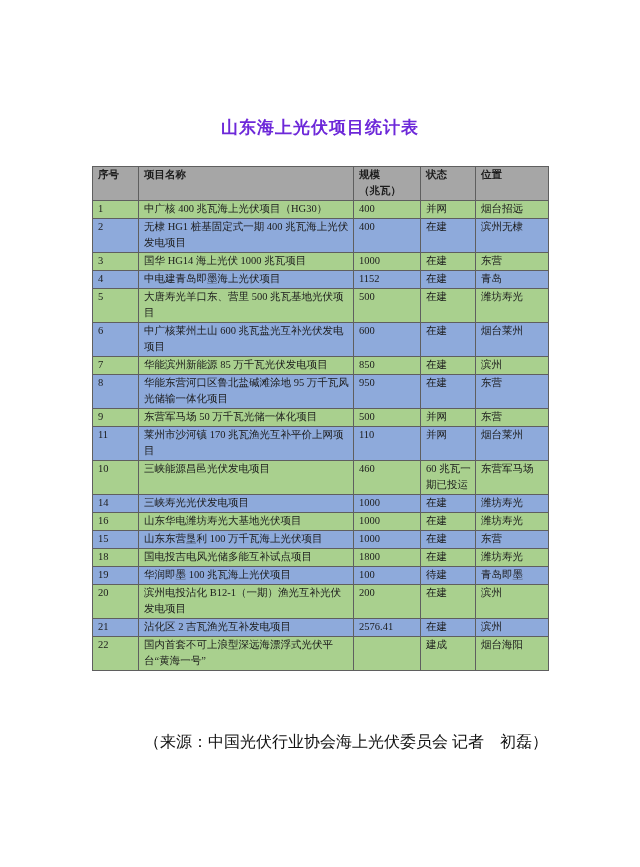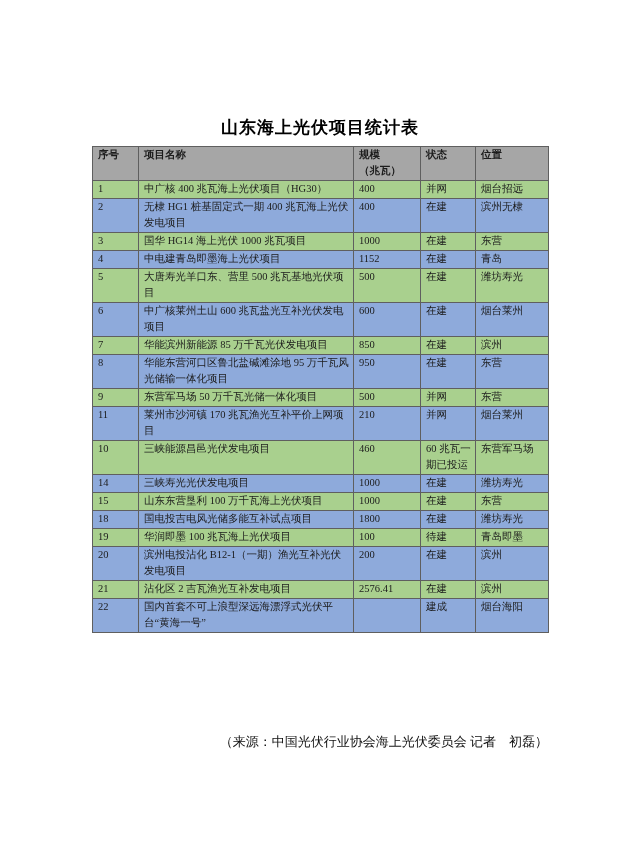--- a/index.html
+++ b/index.html
@@ -18,33 +18,34 @@
   }
   .doc-title {
     position: absolute;
     left: 0;
     right: 0;
     top: 116px;
     text-align: center;
     font-size: 17px;
     line-height: 24px;
     font-weight: bold;
-    color: #000000;
+    color: #6d28d9;
     letter-spacing: 1px;
   }
   .table-wrap {
     position: absolute;
     left: 92px;
     top: 146px;
     width: 456px;
   }
   table.projects {
     border-collapse: collapse;
     table-layout: fixed;
     width: 456px;
+    margin-top: 20px;
   }
   table.projects th,
   table.projects td {
     border: 1px solid var(--border-color, #5f5f5f);
     font-size: 10.5px;
     line-height: 16px;
     padding: 0px 3px 1px 5px;
     vertical-align: top;
     text-align: left;
     font-weight: normal;
@@ -62,21 +63,21 @@
   }
   table.projects tbody tr:nth-child(even) td {
     background: var(--row-blue, #8eaadb);
   }
   .source-note {
     position: absolute;
     left: 92px;
     top: 734px;
     width: 456px;
     text-align: right;
-    font-size: 13px;
+    font-size: 16px;
     line-height: 16px;
     color: #111111;
   }
 </style>
 </head>
 <body>
 
 <div class="page">
 
   <div class="doc-title">山东海上光伏项目统计表</div>
@@ -160,39 +161,46 @@
           <tr>
       <td>9</td>
       <td>东营军马场 50 万千瓦光储一体化项目</td>
       <td>500</td>
       <td>并网</td>
       <td>东营</td>
     </tr>
           <tr>
       <td>11</td>
       <td>莱州市沙河镇 170 兆瓦渔光互补平价上网项目</td>
-      <td>210</td>
+      <td>110</td>
       <td>并网</td>
       <td>烟台莱州</td>
     </tr>
           <tr>
       <td>10</td>
       <td>三峡能源昌邑光伏发电项目</td>
       <td>460</td>
       <td>60 兆瓦一期已投运</td>
       <td>东营军马场</td>
     </tr>
           <tr>
       <td>14</td>
       <td>三峡寿光光伏发电项目</td>
       <td>1000</td>
       <td>在建</td>
       <td>潍坊寿光</td>
     </tr>
           <tr>
+      <td>16</td>
+      <td>山东华电潍坊寿光大基地光伏项目</td>
+      <td>1000</td>
+      <td>在建</td>
+      <td>潍坊寿光</td>
+    </tr>
+          <tr>
       <td>15</td>
       <td>山东东营垦利 100 万千瓦海上光伏项目</td>
       <td>1000</td>
       <td>在建</td>
       <td>东营</td>
     </tr>
           <tr>
       <td>18</td>
       <td>国电投吉电风光储多能互补试点项目</td>
       <td>1800</td>

